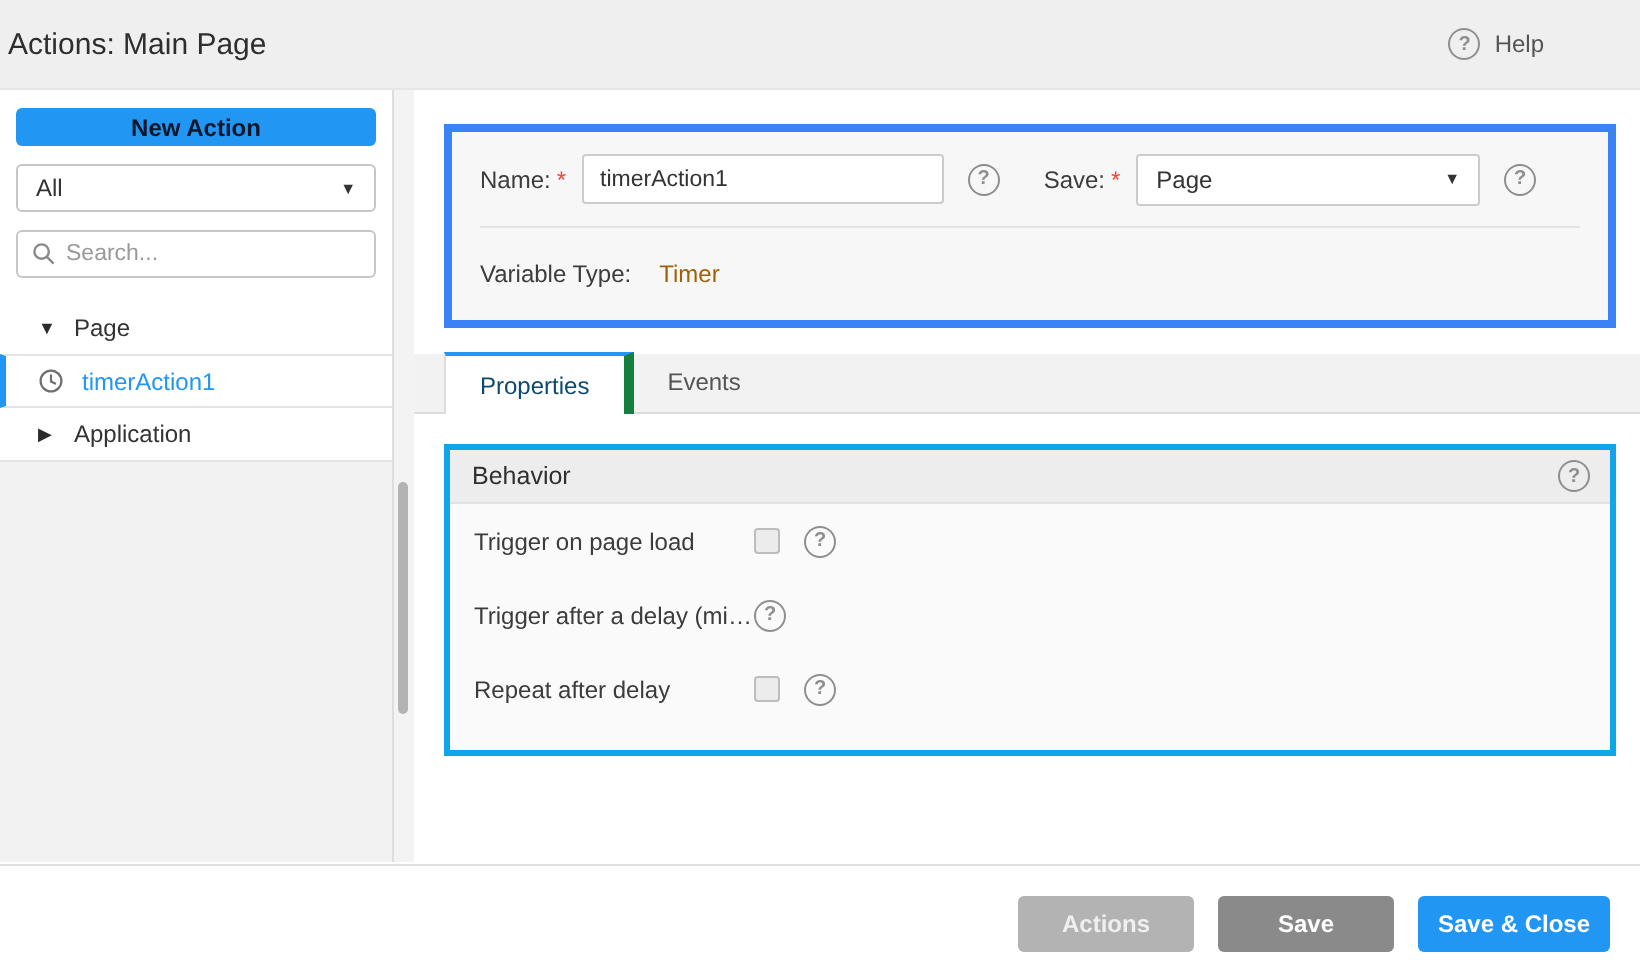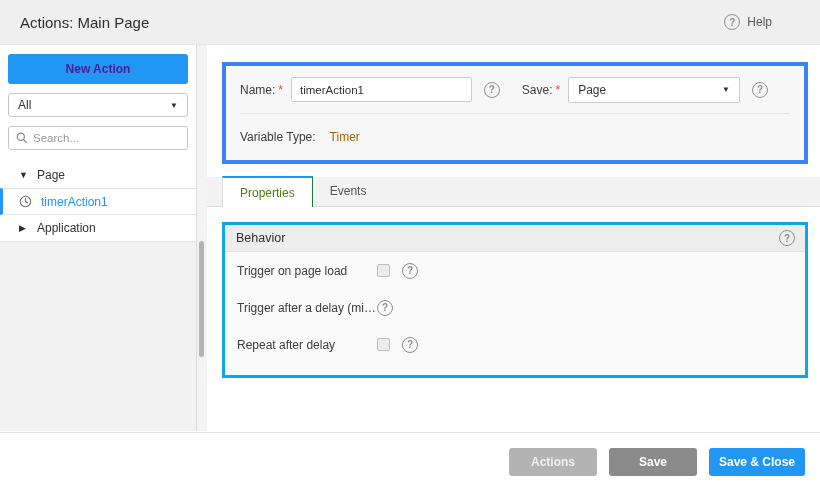--- a/index.html
+++ b/index.html
@@ -7,41 +7,41 @@
   body {
     font-family:"Liberation Sans","DejaVu Sans",sans-serif;
     font-size:12px; color:#333; background:#fff; overflow:hidden;
   }
   .app { width:820px; height:490px; display:flex; flex-direction:column; }
 
   
   .header {
     height:45px; background:#efefef; flex:0 0 45px;
     display:flex; align-items:center; justify-content:space-between;
-    padding:0 20px 0 20px; border-bottom:1px solid #e6e6e6;
+    padding:0 20px 0 4px; border-bottom:1px solid #e6e6e6;
   }
   .header-title { font-size:15px; color:#2e2e2e; }
   .help-link { display:flex; align-items:center; gap:7px; color:#555; cursor:pointer; margin-right:28px; }
   .qicon {
     display:inline-flex; align-items:center; justify-content:center;
     width:16px; height:16px; border:1.4px solid #8f8f8f; border-radius:50%;
     color:#8f8f8f; font-size:10px; font-weight:bold; flex:0 0 16px; background:transparent;
   }
 
   
   .body { flex:1; display:flex; min-height:0; }
 
   
   .sidebar {
     width:197px; flex:0 0 197px; background:#fff; border-right:1px solid #ddd;
     display:flex; flex-direction:column; height:386px;
   }
   .sidebar-top { padding:9px 8px 0 8px; }
   .btn-new-action {
-    width:100%; height:30px; background:#2196f3; color:#4c1d95; border:none;
+    width:100%; height:19px; background:#2196f3; color:#0f172a; border:none;
     border-radius:3px; font-weight:bold; font-size:12px; cursor:pointer;
     font-family:inherit;
   }
   .filter-select {
     margin-top:9px; height:24px; border:1px solid #c7c7c7; border-radius:3px;
     background:#fff; display:flex; align-items:center; justify-content:space-between;
     padding:0 9px; cursor:pointer;
   }
   .caret-down { font-size:8px; color:#333; }
   .search-box {
@@ -100,21 +100,21 @@
   
   .tabbar {
     margin-top:13px; height:30px; background:#f2f2f2; border-bottom:1px solid #dcdcdc;
     display:flex; align-items:flex-end; padding-left:15px; flex:0 0 30px;
   }
   .tab {
     height:30px; display:flex; align-items:center; padding:0 17px; color:#555;
     cursor:pointer; position:relative;
   }
   .tab.active {
-    background:#fff; color:#4d7c0f; border-left:1px solid #dcdcdc; border-right:1px solid #15803d;
+    background:#fff; color:#0c4a6e; border-left:1px solid #dcdcdc; border-right:5px solid #15803d;
     border-top:2px solid #2196f3; height:31px; margin-bottom:-1px;
   }
 
   
   .tab-content { flex:1; background:#fff; padding:15px 12px 0 15px; }
   .section-card { background:#fafafa; border:3px solid #0ea5e9; }
   .section-header {
     height:27px; background:#ededee; display:flex; align-items:center;
     justify-content:space-between; padding:0 10px 0 11px; border-bottom:1px solid #e2e2e2;
   }

